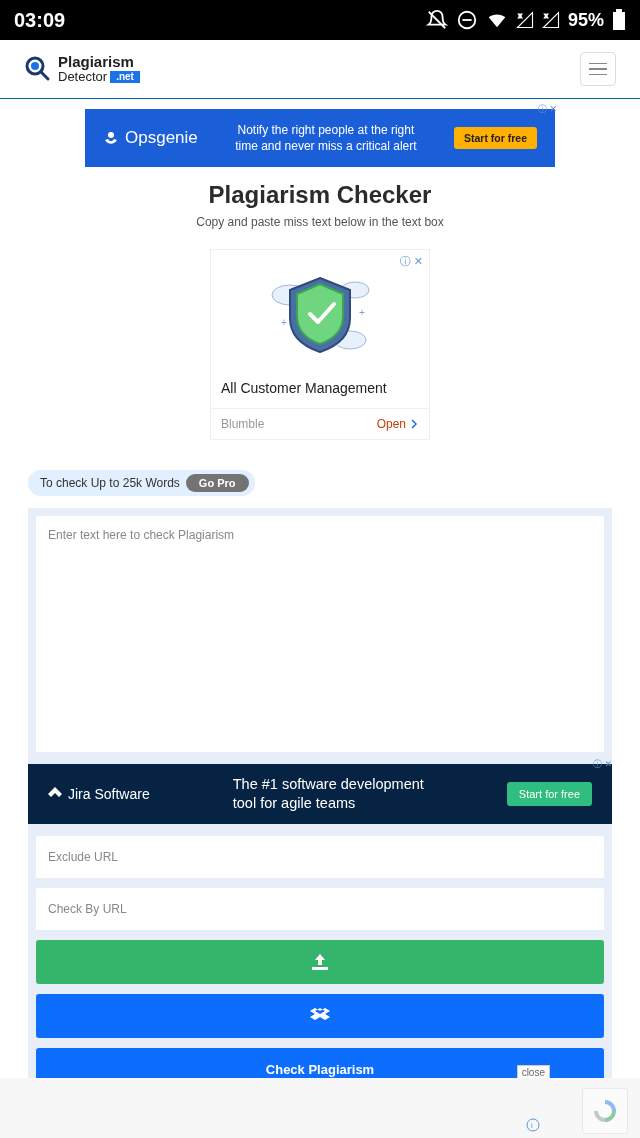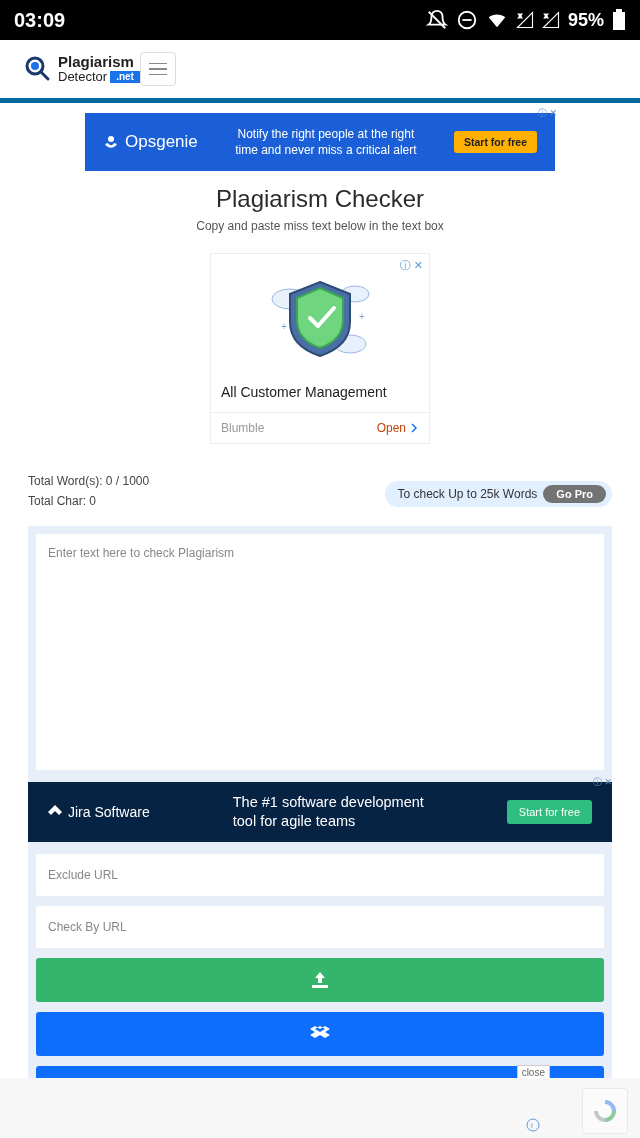--- a/index.html
+++ b/index.html
@@ -1,34 +1,34 @@
 <!DOCTYPE html>
 <html><head>
 <meta charset="utf-8">
 <style>
 * { margin: 0; padding: 0; box-sizing: border-box; }
 body { font-family: -apple-system, BlinkMacSystemFont, "Segoe UI", Arial, sans-serif; width: 640px; height: 1138px; background: #fff; overflow: hidden; position: relative; }
 .status-bar { background: #000; color: #fff; height: 40px; display: flex; align-items: center; justify-content: space-between; padding: 0 14px; font-size: 20px; font-weight: 600; }
 .status-right { display: flex; align-items: center; gap: 8px; }
 .status-right svg { display: block; }
-.header-bar { display: flex; justify-content: flex-start; align-items: center; padding: 12px 24px; border-bottom: 5px solid #0369a1; }
+.header-bar { display: flex; justify-content: space-between; align-items: center; padding: 12px 24px; border-bottom: 1px solid #0369a1; }
 .logo { display: flex; align-items: center; gap: 6px; }
 .logo-text { line-height: 1.05; }
 .logo-text .top { font-weight: 700; font-size: 15px; color: #222; }
 .logo-text .bot { font-size: 13px; color: #222; display: flex; align-items: center; gap: 3px; }
 .net-badge { background: #1a73e8; color: #fff; font-size: 10px; padding: 1px 6px; border-radius: 0; font-weight: 600; }
 .menu-btn { border: 1px solid #ddd; border-radius: 4px; width: 36px; height: 34px; display: flex; flex-direction: column; align-items: center; justify-content: center; gap: 4px; }
 .menu-btn span { width: 18px; height: 1.5px; background: #888; display: block; }
 .container { padding: 0 28px; }
 .ad-banner1 { background: #1a5fd8; color: #fff; margin: 10px auto 12px; height: 58px; display: flex; align-items: center; justify-content: space-between; padding: 0 18px; width: 470px; position: relative; }
 .ad-banner1 .brand { display: flex; align-items: center; gap: 6px; font-weight: 500; font-size: 17px; }
 .ad-banner1 .ad-text { font-size: 12px; line-height: 1.35; text-align: center; font-weight: 500; }
 .ad-cta { background: #ffb000; color: #222; font-size: 10.5px; font-weight: 600; padding: 5px 10px; border-radius: 3px; }
 .ad-mark { position: absolute; top: -6px; right: -2px; font-size: 9px; color: #6a90c8; }
-.title { text-align: center; font-size: 24px; color: #2b2b2b; margin-top: 14px; font-weight: 400; }
+.title { text-align: center; font-size: 24px; color: #2b2b2b; margin-top: 14px; font-weight: 700; }
 .subtitle { text-align: center; font-size: 12px; color: #555; margin-top: 6px; }
 .ad-card { border: 1px solid #eee; width: 220px; margin: 20px auto 0; background: #fff; position: relative; }
 .ad-card .ad-x { position: absolute; top: 4px; right: 6px; font-size: 11px; color: #5a99d6; }
 .ad-card .ad-img { height: 120px; display: flex; align-items: center; justify-content: center; }
 .ad-card .ad-body { padding: 10px 10px 12px; font-size: 14px; color: #222; }
 .ad-card .ad-foot { border-top: 1px solid #eee; display: flex; justify-content: space-between; align-items: center; padding: 8px 10px; font-size: 12px; }
 .ad-card .ad-foot .brand { color: #999; }
 .ad-card .ad-foot .open { color: #c2410c; display: flex; align-items: center; gap: 3px; }
 .counters-row { display: flex; justify-content: space-between; align-items: center; margin-top: 30px; }
 .counters { font-size: 12px; color: #444; }
@@ -148,24 +148,20 @@
       <span class="open">
           <span>Open</span>
           <svg width="10" height="10" viewBox="0 0 10 10" fill="none" stroke="#1a73e8" stroke-width="1.5">
             <path d="M3 1l4 4-4 4"></path>
           </svg>
         </span>
     </div>
   </div>
 
   <div class="counters-row">
-    <div class="counters">
-      <div>Total Word(s): 0 / 1000</div>
-      <div>Total Char: 0</div>
-    </div>
     <div class="gopro-pill">
       <span>To check Up to 25k Words</span>
       <span class="gp">Go Pro</span>
     </div>
   </div>
 
   <div class="textarea-block">
     <textarea class="textarea" placeholder="Enter text here to check Plagiarism" style=""></textarea>
   </div>
 </div>

